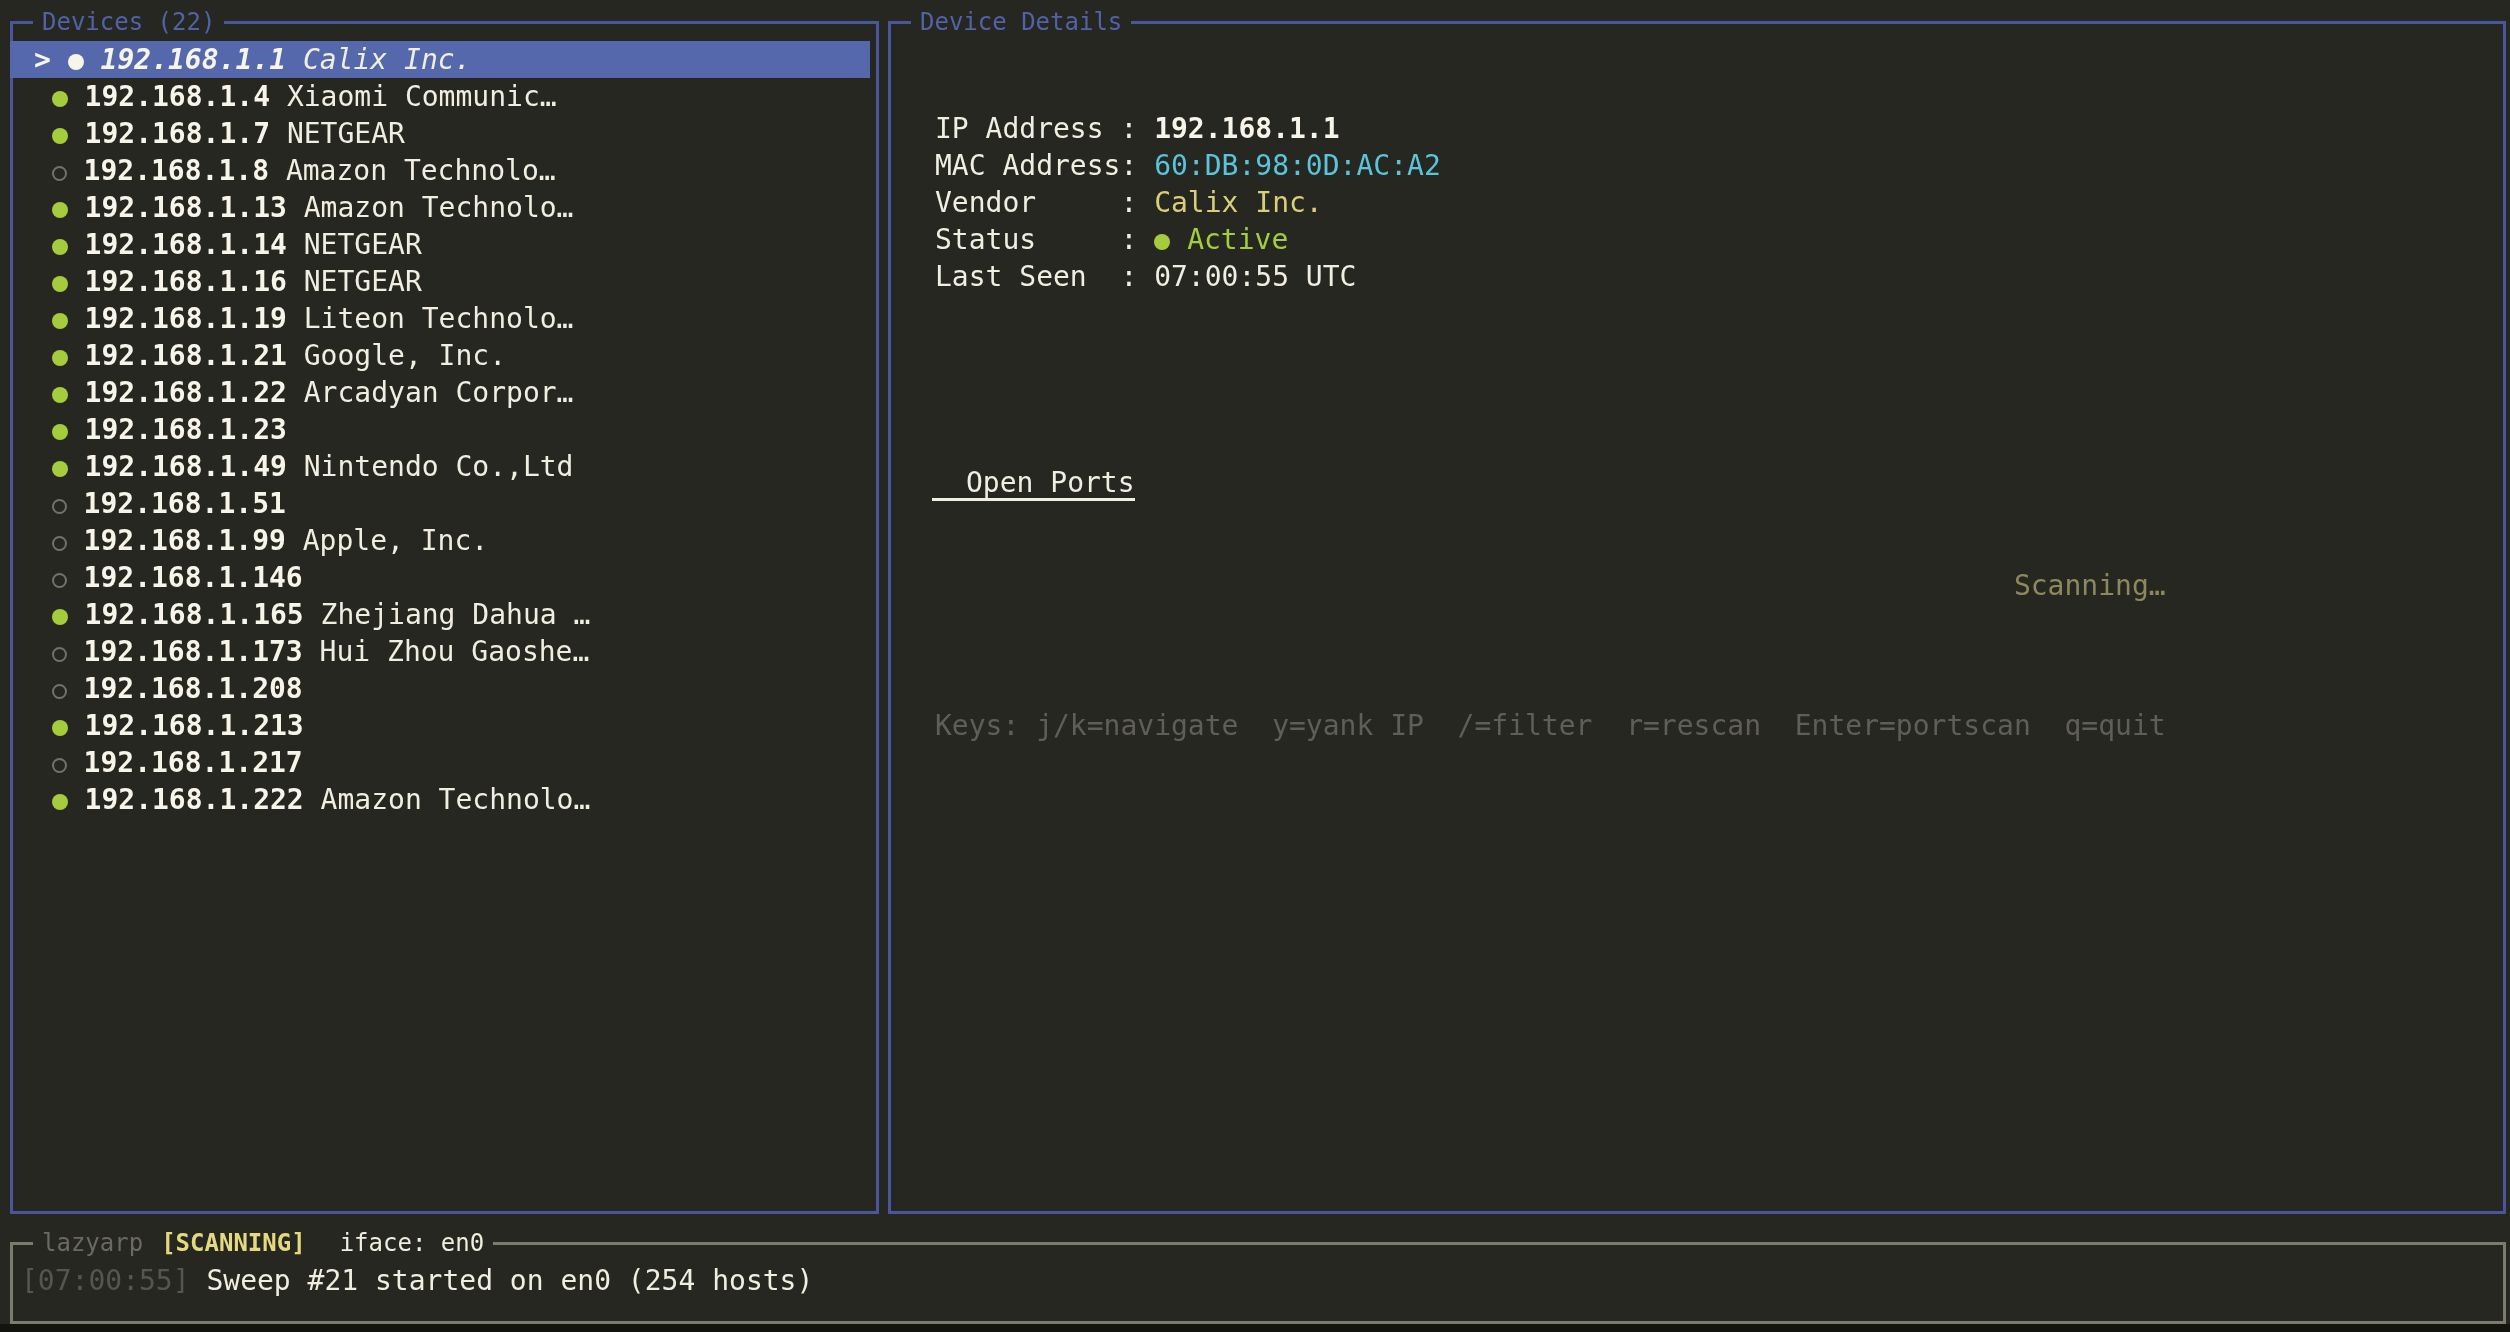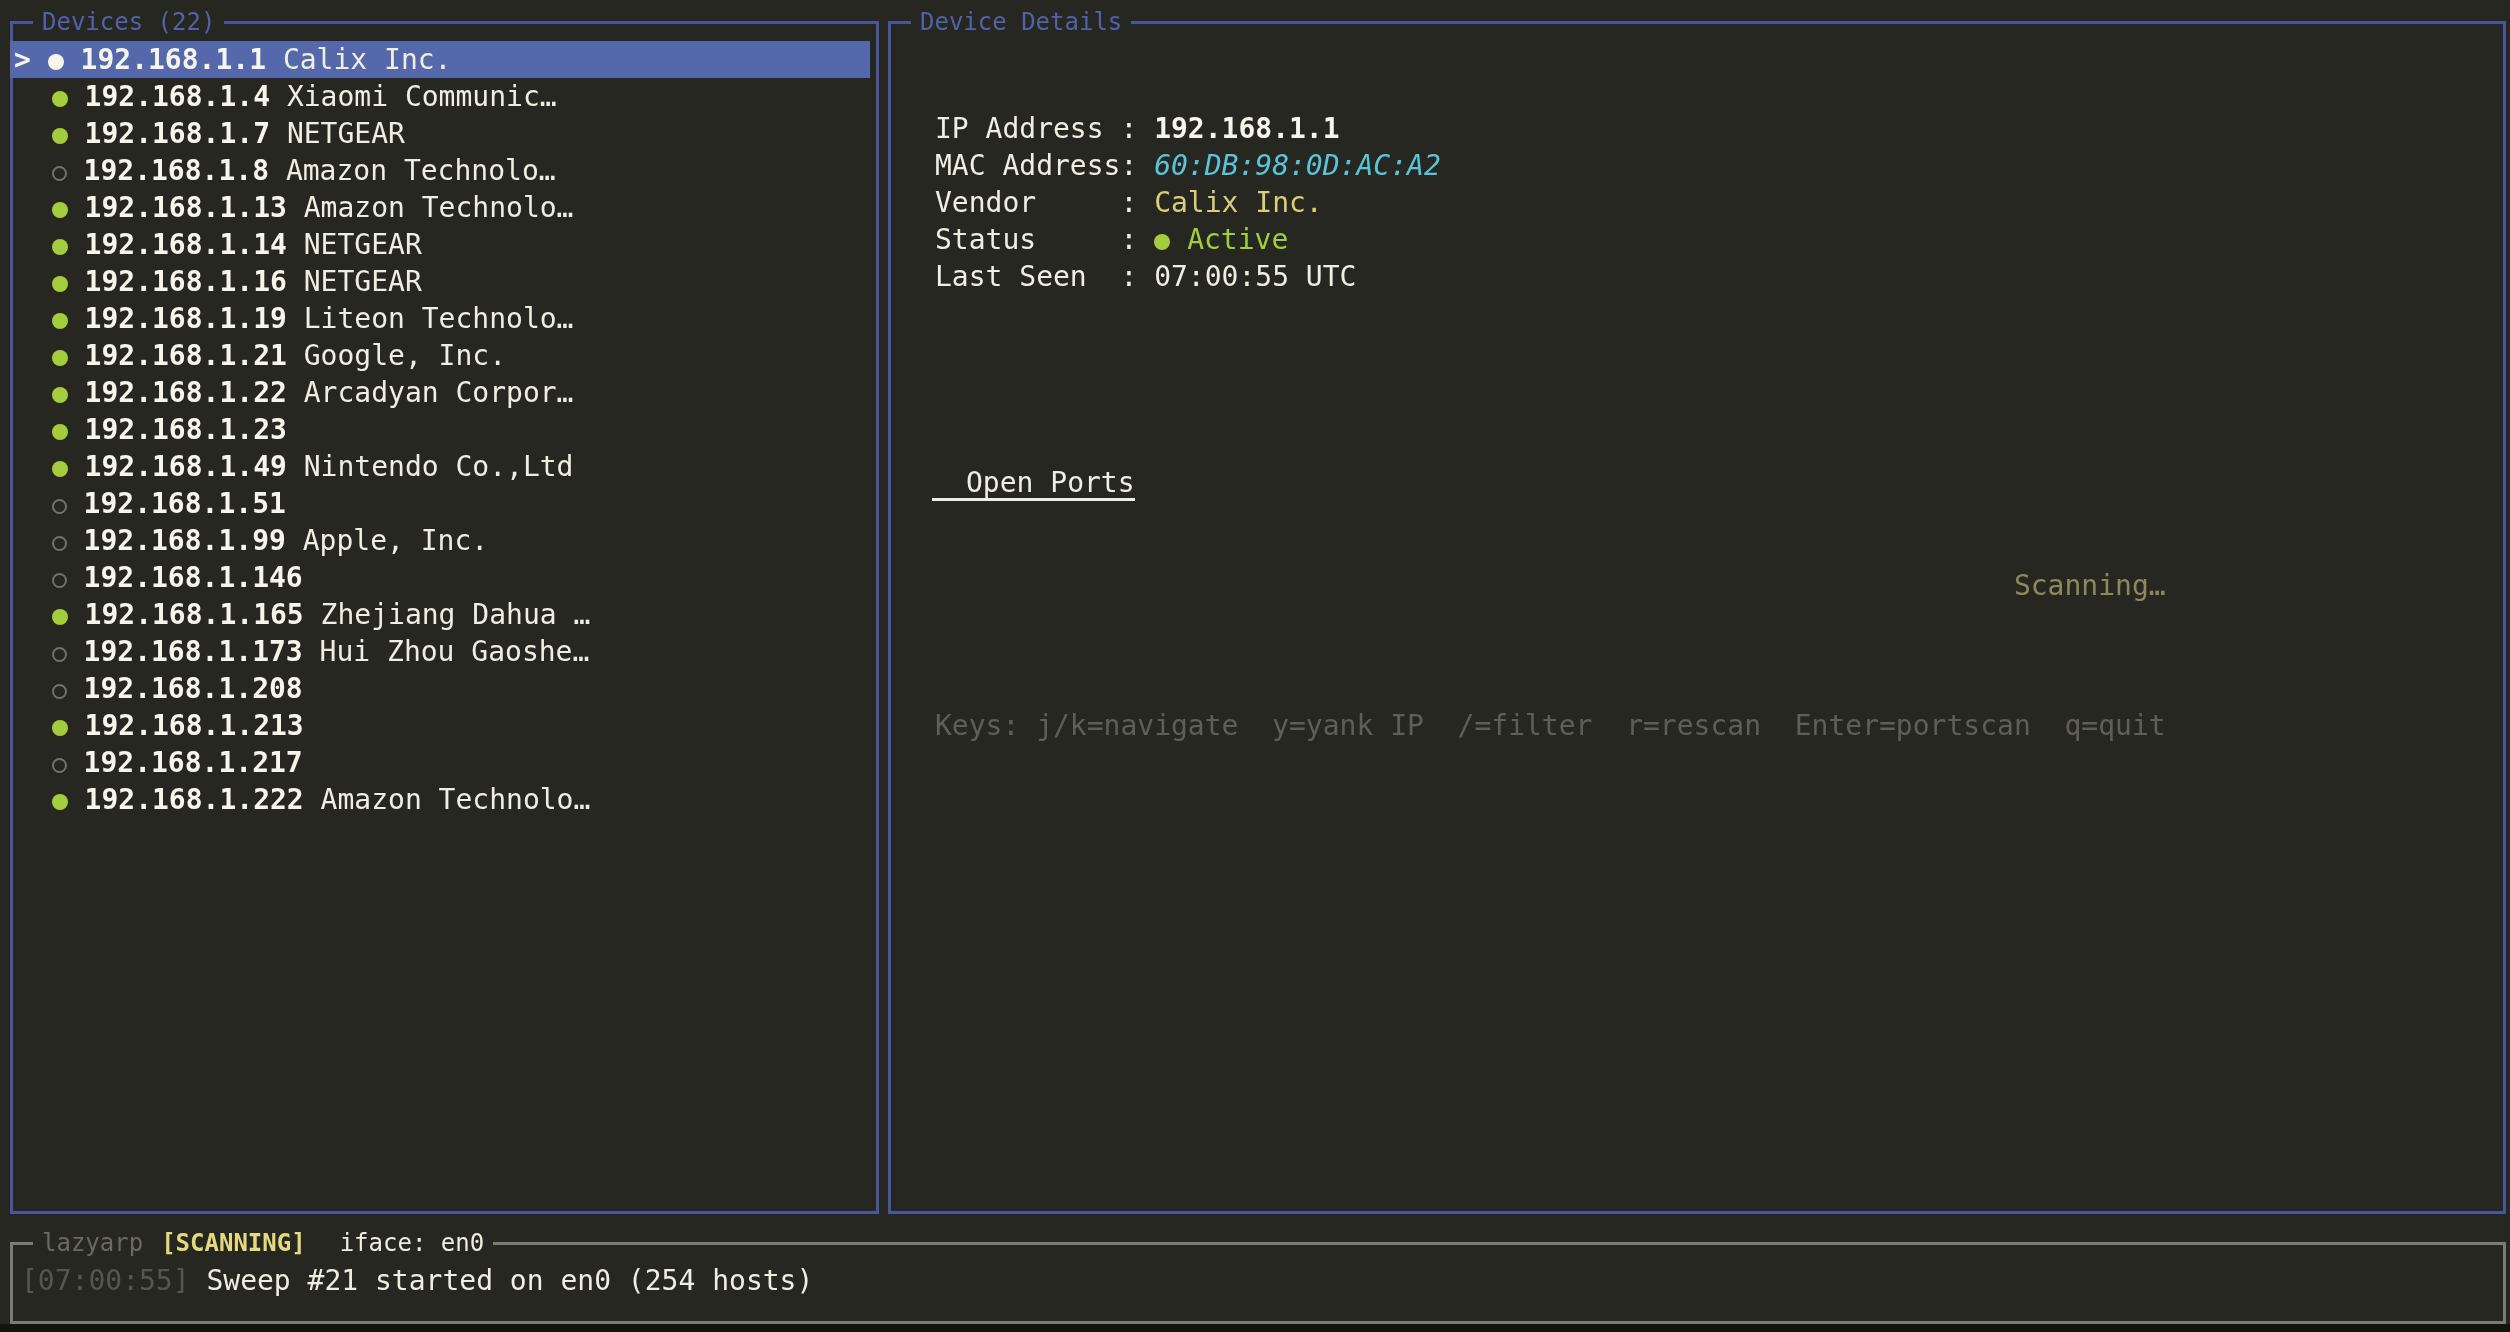--- a/index.html
+++ b/index.html
@@ -52,21 +52,21 @@
   .devices-panel { left:10px; top:21px; width:863px; height:1187px; }
   .device-list { position:absolute; top:17px; left:0; right:0; }
   .device-row {
     height:37px; line-height:37px;
     white-space:pre;
     padding-left:5px; margin-right:6px;
     color:var(--text);
   }
   .device-row.selected {
     background:var(--selection-bg);
-    margin-left:-3px; padding-left:4px;
+    margin-left:-3px; padding-left:24px;font-style:italic;
   }
   .cursor { color:var(--text-bright); font-weight:bold; }
   .dot {
     display:inline-block; width:16px; height:16px; border-radius:50%;
     vertical-align:-1px;
   }
   .dot.active { background:var(--green); }
   .dot.inactive {
     width:15px; height:15px; box-sizing:border-box;
     background:transparent; border:2.5px solid var(--inactive-ring);
@@ -77,21 +77,21 @@
   .vendor { color:var(--text); }
   .vendor::before { content:" "; }
   .vendor:empty::before { content:none; }
   
   .details-panel { left:888px; top:21px; width:1612px; height:1187px; }
   .details { position:absolute; top:20px; left:44px; white-space:pre; }
   .detail-line { height:37px; line-height:37px; }
   .blank-line { height:37px; }
   .detail-label { color:var(--text); }
   .detail-value.bold  { color:var(--text-bright); font-weight:bold; }
-  .detail-value.cyan  { color:var(--cyan);font-style:italic; }
+  .detail-value.cyan  { color:var(--cyan); }
   .detail-value.yellow{ color:var(--yellow); }
   .detail-value.green { color:var(--green); }
   .detail-value.plain { color:var(--text); }
   .detail-dot {
     display:inline-block; width:16px; height:16px; border-radius:50%;
     background:var(--green); margin-right:17px; vertical-align:-1px;
   }
   .open-ports-line { height:37px; line-height:37px; margin-left:-3px; }
   .open-ports-underline {
     display:inline-block;

